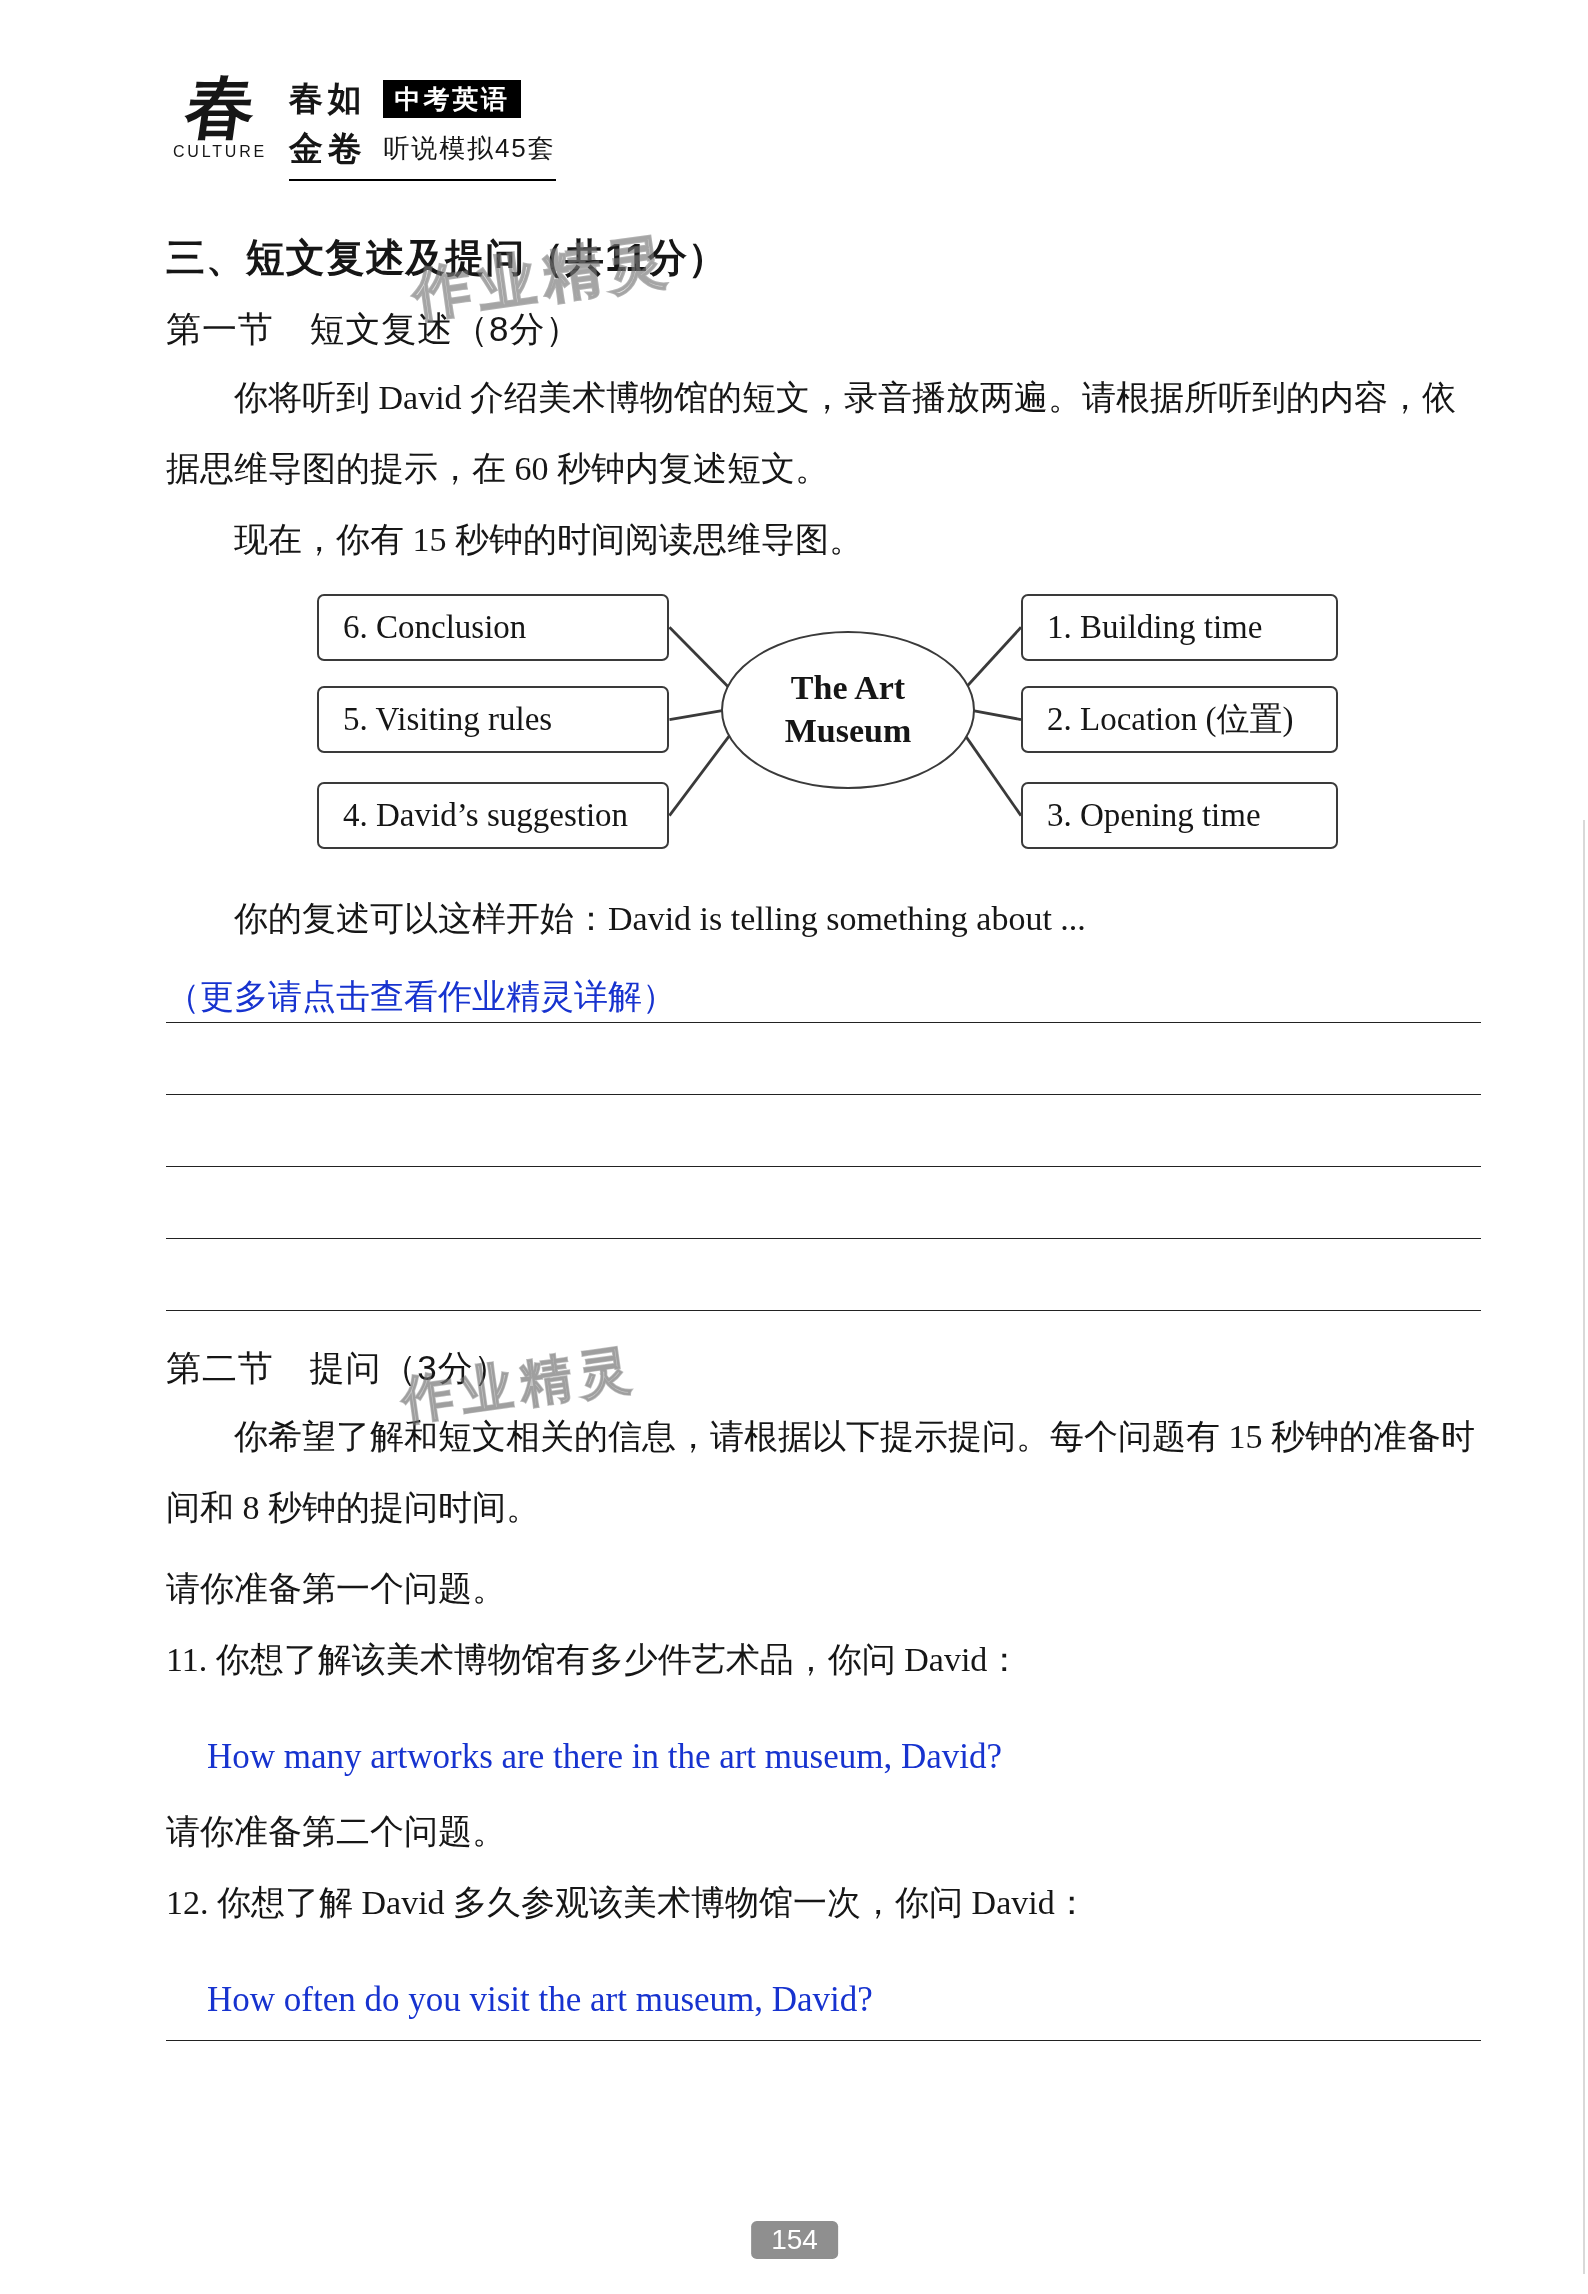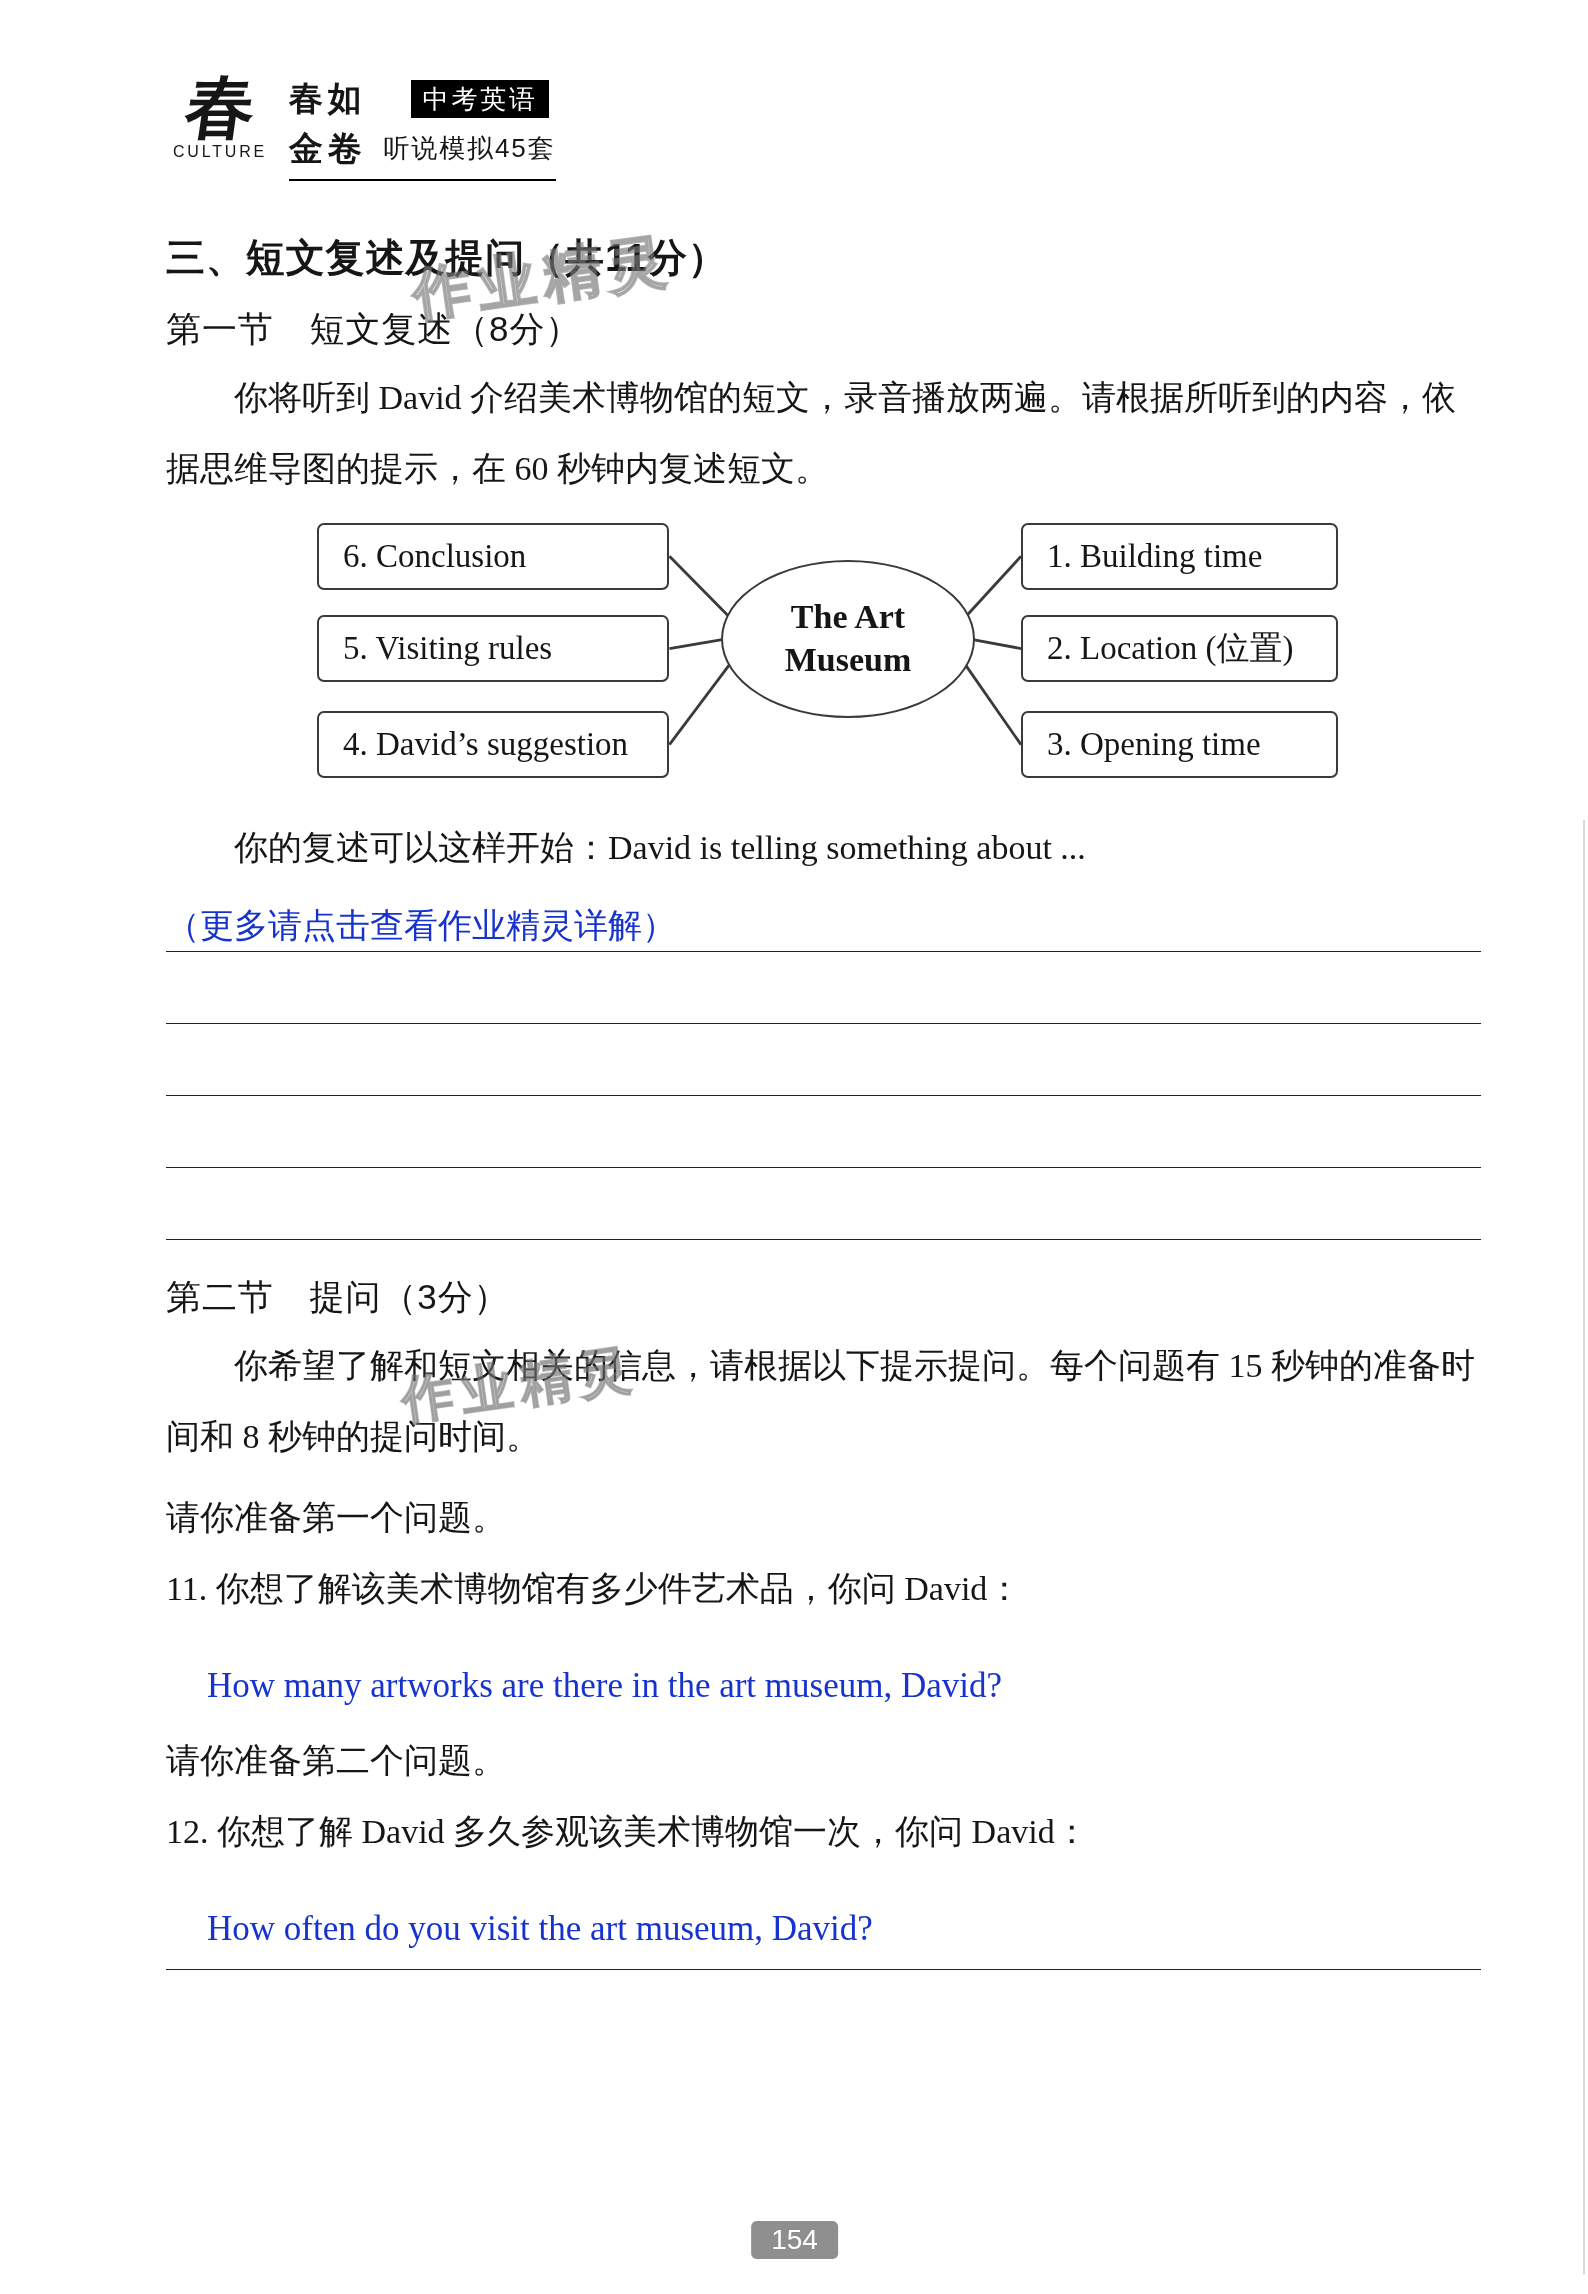--- a/index.html
+++ b/index.html
@@ -13,21 +13,21 @@
 
   
   .logo-row { display:flex; align-items:flex-start; gap:15px; margin:76px 0 0 166px; }
   .logo-cal { display:flex; flex-direction:column; align-items:center; width:108px; }
   .cal-glyph { font-size:69px; font-weight:bold; line-height:0.95; transform:skewX(-8deg); }
   .cal-sub { font-size:16px; letter-spacing:2.8px; margin-top:1.9px; font-family:"Liberation Sans","DejaVu Sans",sans-serif; }
   .logo-text { display:grid; grid-template-columns:auto auto; column-gap:17px; row-gap:3.7px;
     border-bottom:2.8px solid #000; padding-bottom:7.5px; align-items:center; }
   .brand { font-size:34px; font-weight:bold; font-family:"Liberation Sans","DejaVu Sans",sans-serif; letter-spacing:4.7px; }
   .badge { background:#000; color:#fff; font-family:"Liberation Sans","DejaVu Sans",sans-serif;
-    font-size:26px; font-weight:normal; padding:1.9px 11.2px; letter-spacing:2.8px; justify-self:start;margin-left:28px; }
+    font-size:26px; font-weight:bold; padding:1.9px 11.2px; letter-spacing:2.8px; justify-self:start; }
   .series { font-family:"Liberation Sans","DejaVu Sans",sans-serif; font-size:26px; letter-spacing:1.9px; }
 
   
   .main-title { margin-top:50px; font-family:"Liberation Sans","DejaVu Sans",sans-serif;
     font-size:39px; font-weight:700; letter-spacing:0.9px; }
   .section-heading { margin-top:20.5px; font-family:"Liberation Sans","DejaVu Sans",sans-serif;
     font-size:35px; font-weight:500; letter-spacing:0.9px; }
   .para { font-size:34px; line-height:71px; text-indent:2em; }
   .para.noindent { text-indent:0; }
   .mt10 { margin-top:9.3px; } .mt20 { margin-top:18.6px; } .mt36 { margin-top:34px; }
@@ -87,20 +87,21 @@
     </div>
   </header>
 
   <main class="content">
 
     <h1 class="main-title">三、短文复述及提问（共11分）</h1>
 
     <h2 class="section-heading">第一节　短文复述（8分）</h2>
 
     <p class="para mt10">你将听到 David 介绍美术博物馆的短文，录音播放两遍。请根据所听到的内容，依据思维导图的提示，在 60 秒钟内复述短文。</p>
+    <p class="para">现在，你有 15 秒钟的时间阅读思维导图。</p>
 
     <div class="mindmap">
       <svg class="mm-lines" viewBox="0 0 1110 300" xmlns="http://www.w3.org/2000/svg">
         <line x1="378" y1="42" x2="447" y2="112" stroke="#3a3a3a" stroke-width="3"></line>
         <line x1="378" y1="141" x2="436" y2="131" stroke="#3a3a3a" stroke-width="3"></line>
         <line x1="378" y1="244" x2="447" y2="152" stroke="#3a3a3a" stroke-width="3"></line>
         <line x1="755" y1="42" x2="691" y2="112" stroke="#3a3a3a" stroke-width="3"></line>
         <line x1="755" y1="141" x2="702" y2="131" stroke="#3a3a3a" stroke-width="3"></line>
         <line x1="755" y1="244" x2="691" y2="152" stroke="#3a3a3a" stroke-width="3"></line>
       </svg>

